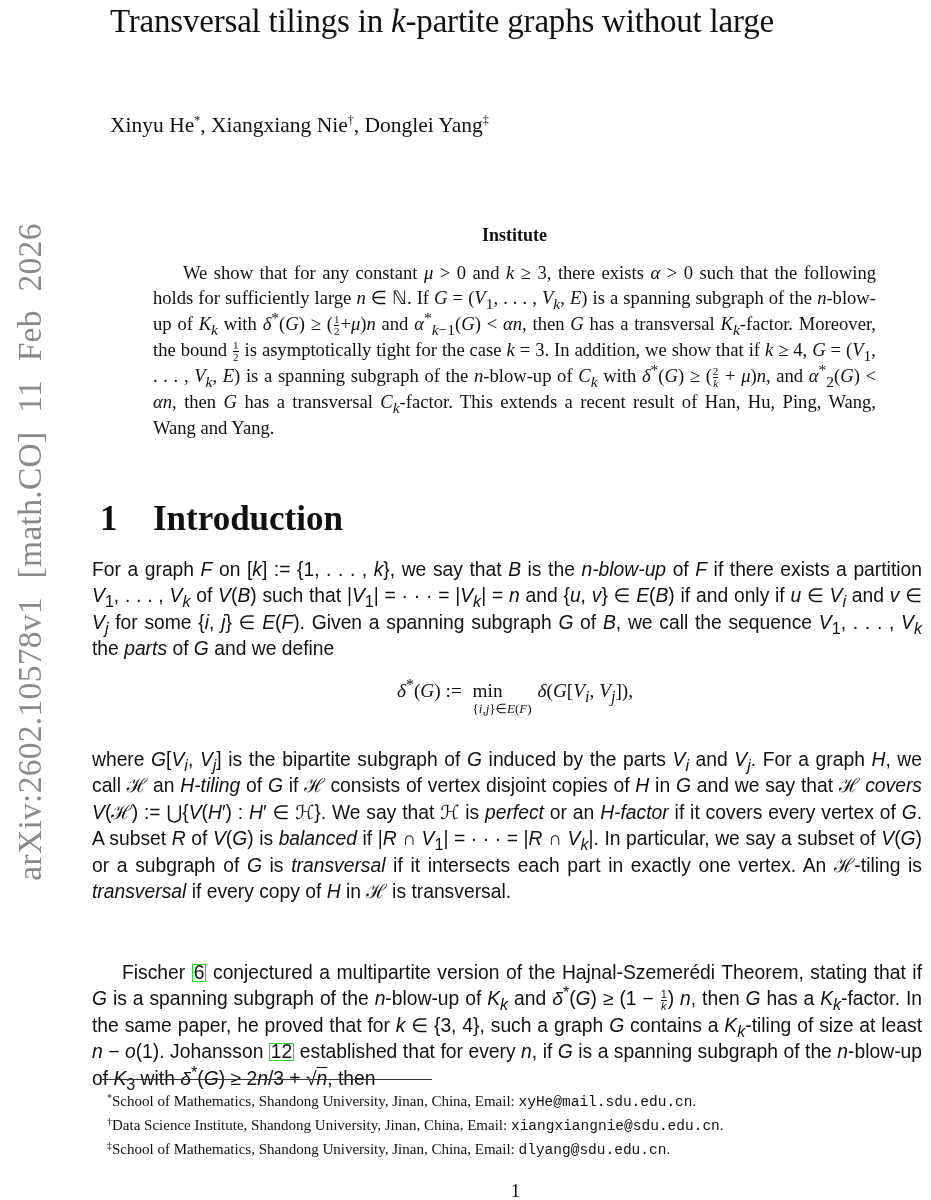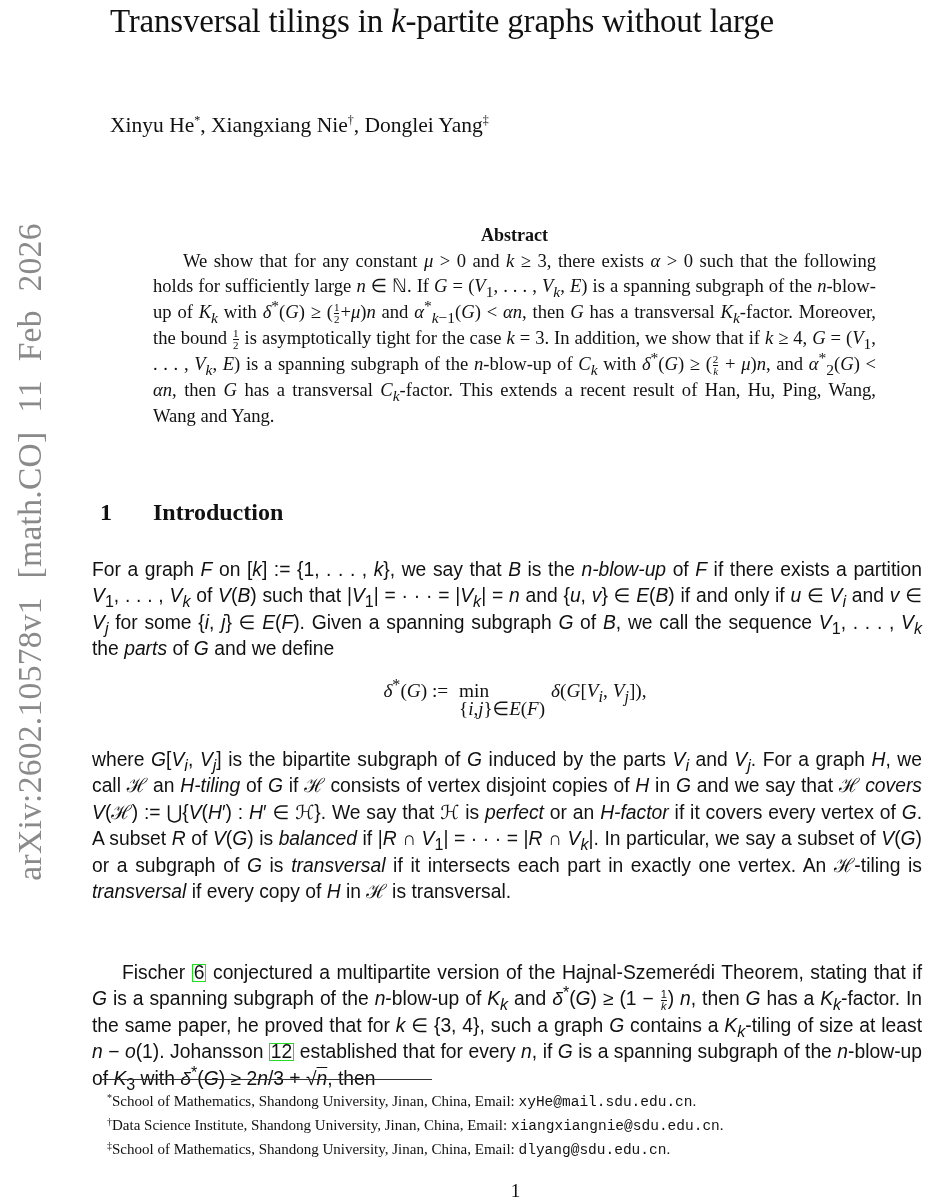--- a/index.html
+++ b/index.html
@@ -31,43 +31,43 @@
     text-align: left; font-family: "Liberation Serif", serif;
     font-size: 21.5px;
   }
   .authors sup { font-size: 12px; vertical-align: 8px; }
   .abstract-heading {
     position: absolute; left: 153px; width: 723px; top: 225px;
     text-align: center; font-family: "Liberation Serif", serif;
     font-weight: bold; font-size: 18px;
   }
   .abstract-body {
-    position: absolute; left: 153px; width: 723px; top: 248px;
+    position: absolute; left: 153px; width: 723px; top: 260px;
     font-family: "Liberation Serif", serif;
     font-size: 18.6px; line-height: 25.3px; text-align: justify;
     text-indent: 30px;
   }
   .section-title {
     position: absolute; left: 100px; top: 499px;
     font-family: "Liberation Serif", serif;
-    font-size: 24px; font-weight: bold;
+    font-size: 35px; font-weight: bold;
   }
   .section-title .num { display: inline-block; width: 53px; }
   .body {
     position: absolute; left: 92px; width: 830px;
     font-family: Liberation Sans, sans-serif;
     font-size: 19.3px; line-height: 26.4px; text-align: justify;
   }
   .indent { text-indent: 30px; margin-top: 28px; }
   .display-eq {
     position: absolute; left: 100px; width: 830px; top: 680px;
     text-align: center; font-family: "Liberation Serif", serif; font-size: 19.3px;
   }
   .display-eq .min-wrap { display: inline-block; text-align: left; vertical-align: top; margin: 0 6px; }
-  .display-eq .min-sub { display: block; font-size: 19px; line-height: 14px; }
+  .display-eq .min-sub { display: block; font-size: 13px; line-height: 14px; }
   i { font-style: italic; }
   .cite {
     color: #111; border: 1.5px solid #22dd22; padding: 0 1px; line-height: 16px;
     display: inline-block; text-indent: 0;
   }
   .footnote-rule {
     position: absolute; left: 100px; top: 1079px; width: 332px; height: 1px; background: #333;
   }
   .footnotes {
     position: absolute; left: 100px; top: 1088px; width: 830px;
@@ -95,21 +95,21 @@
 <div class="title">
   <div><span>Transversal tilings in </span><i>k</i><span>-partite graphs without large</span></div>
 </div>
 
 <div class="authors">
   <span><span>Xinyu He</span><sup>*</sup>,</span>
   <span><span>Xiangxiang Nie</span><sup>†</sup>,</span>
   <span><span>Donglei Yang</span><sup>‡</sup></span>
 </div>
 
-<div class="abstract-heading">Abstract</div>
+<div class="abstract-heading">Institute</div>
 <div class="abstract-body">We show that for any constant <i>μ</i> &gt; 0 and <i>k</i> ≥ 3, there exists <i>α</i> &gt; 0 such that the following holds for sufficiently large <i>n</i> ∈ ℕ. If <i>G</i> = (<i>V</i><sub>1</sub>, . . . , <i>V<sub>k</sub></i>, <i>E</i>) is a spanning subgraph of the <i>n</i>-blow-up of <i>K<sub>k</sub></i> with <i>δ</i><sup>*</sup>(<i>G</i>) ≥ (<span class="frac"><span class="n">1</span><span>2</span></span>+<i>μ</i>)<i>n</i> and <i>α</i><sup>*</sup><sub><i>k</i>−1</sub>(<i>G</i>) &lt; <i>αn</i>, then <i>G</i> has a transversal <i>K<sub>k</sub></i>-factor. Moreover, the bound <span class="frac"><span class="n">1</span><span>2</span></span> is asymptotically tight for the case <i>k</i> = 3. In addition, we show that if <i>k</i> ≥ 4, <i>G</i> = (<i>V</i><sub>1</sub>, . . . , <i>V<sub>k</sub></i>, <i>E</i>) is a spanning subgraph of the <i>n</i>-blow-up of <i>C<sub>k</sub></i> with <i>δ</i><sup>*</sup>(<i>G</i>) ≥ (<span class="frac"><span class="n">2</span><span><i>k</i></span></span> + <i>μ</i>)<i>n</i>, and <i>α</i><sup>*</sup><sub>2</sub>(<i>G</i>) &lt; <i>αn</i>, then <i>G</i> has a transversal <i>C<sub>k</sub></i>-factor. This extends a recent result of Han, Hu, Ping, Wang, Wang and Yang.</div>
 
 <div class="section-title"><span class="num">1</span><span>Introduction</span></div>
 
 <div class="body" style="top:557px;">For a graph <i>F</i> on [<i>k</i>] := {1, . . . , <i>k</i>}, we say that <i>B</i> is the <i>n-blow-up</i> of <i>F</i> if there exists a partition <i>V</i><sub>1</sub>, . . . , <i>V<sub>k</sub></i> of <i>V</i>(<i>B</i>) such that |<i>V</i><sub>1</sub>| = · · · = |<i>V<sub>k</sub></i>| = <i>n</i> and {<i>u</i>, <i>v</i>} ∈ <i>E</i>(<i>B</i>) if and only if <i>u</i> ∈ <i>V<sub>i</sub></i> and <i>v</i> ∈ <i>V<sub>j</sub></i> for some {<i>i</i>, <i>j</i>} ∈ <i>E</i>(<i>F</i>). Given a spanning subgraph <i>G</i> of <i>B</i>, we call the sequence <i>V</i><sub>1</sub>, . . . , <i>V<sub>k</sub></i> the <i>parts</i> of <i>G</i> and we define</div>
 
 <div class="display-eq"><i>δ</i><sup>*</sup>(<i>G</i>) := <span class="min-wrap"><span>min</span><span class="min-sub">{<i>i</i>,<i>j</i>}∈<i>E</i>(<i>F</i>)</span></span><i>δ</i>(<i>G</i>[<i>V<sub>i</sub></i>, <i>V<sub>j</sub></i>]),</div>
 
 <div class="body" style="top:747px;">where <i>G</i>[<i>V<sub>i</sub></i>, <i>V<sub>j</sub></i>] is the bipartite subgraph of <i>G</i> induced by the parts <i>V<sub>i</sub></i> and <i>V<sub>j</sub></i>. For a graph <i>H</i>, we call ℋ an <i>H-tiling</i> of <i>G</i> if ℋ consists of vertex disjoint copies of <i>H</i> in <i>G</i> and we say that ℋ <i>covers</i> <i>V</i>(ℋ) := ⋃{<i>V</i>(<i>H</i>′) : <i>H</i>′ ∈ ℋ}. We say that ℋ is <i>perfect</i> or an <i>H-factor</i> if it covers every vertex of <i>G</i>. A subset <i>R</i> of <i>V</i>(<i>G</i>) is <i>balanced</i> if |<i>R</i> ∩ <i>V</i><sub>1</sub>| = · · · = |<i>R</i> ∩ <i>V<sub>k</sub></i>|. In particular, we say a subset of <i>V</i>(<i>G</i>) or a subgraph of <i>G</i> is <i>transversal</i> if it intersects each part in exactly one vertex. An ℋ-tiling is <i>transversal</i> if every copy of <i>H</i> in ℋ is transversal.</div>
 

